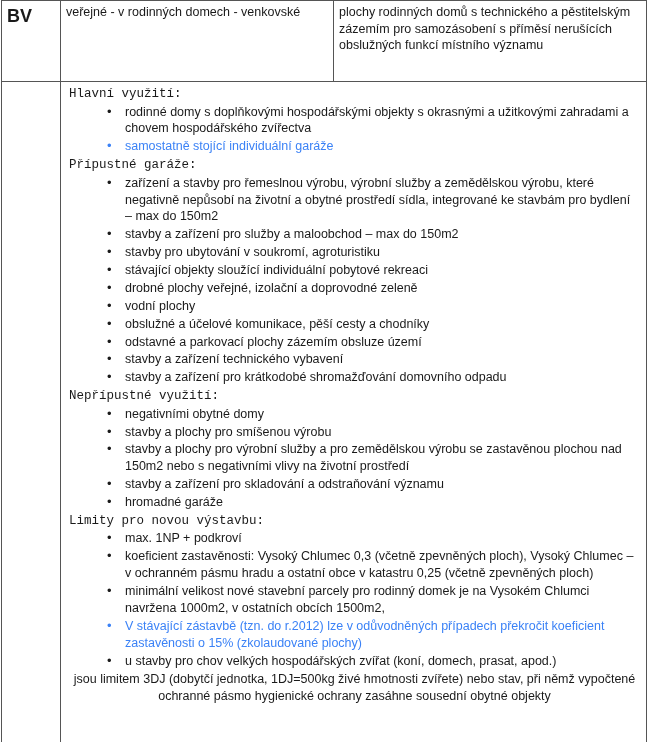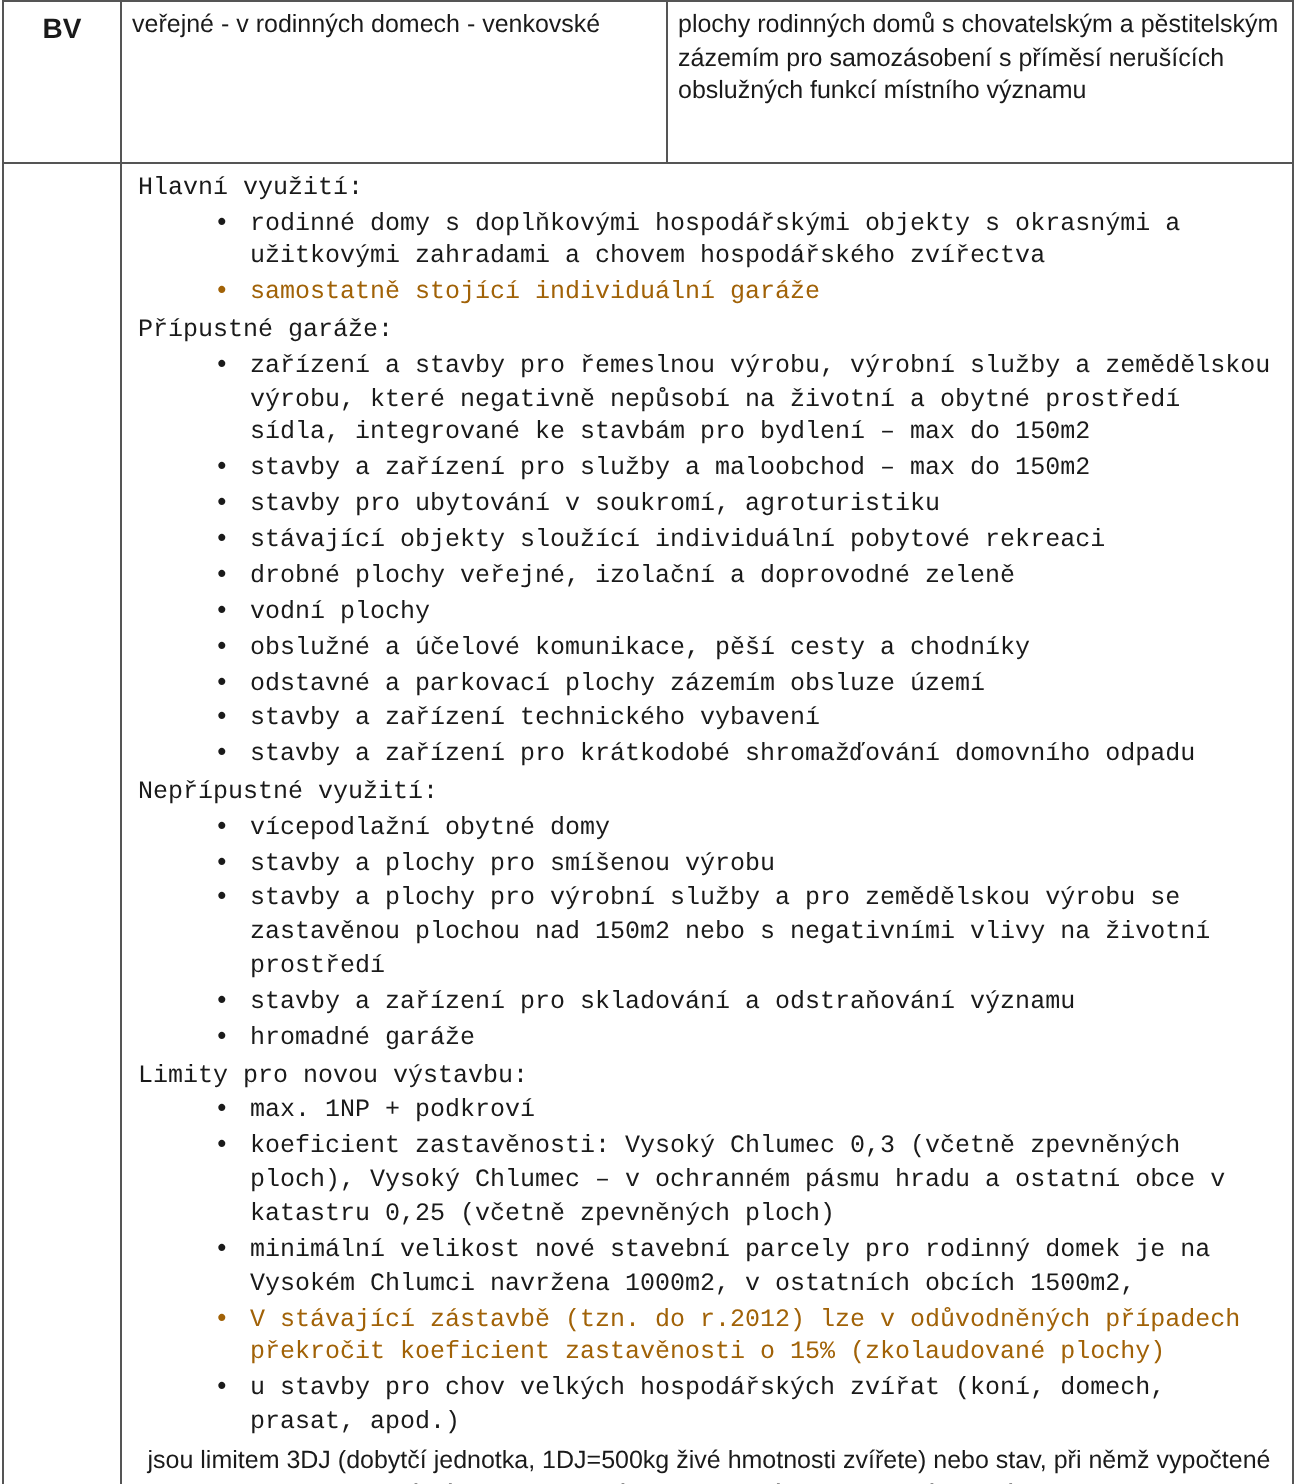--- a/index.html
+++ b/index.html
@@ -28,23 +28,23 @@
     table-layout: fixed;
   }
   table.zone-table td {
     border: 1px solid #555;
     vertical-align: top;
     padding: 3px 5px 4px 5px;
     line-height: 1.32;
   }
   .col-code {
     width: 48px;
-    text-align: center;
+    text-align: left;
     font-weight: bold;
-    font-size: 14px;
+    font-size: 18px;
     padding-top: 4px !important;
   }
   .col-mid {
     width: 262px;
   }
   .col-right {
     width: auto;
   }
   .top-row td {
     height: 72px;
@@ -55,56 +55,55 @@
   }
   .section-head {
     margin: 0 0 1px 0;
     padding-left: 2px;
     font-family: Liberation Mono, monospace;
   }
   ul.bullets {
     list-style: none;
     margin: 0 0 2px 0;
     padding: 0 0 0 0;
-    font-family: Liberation Mono, monospace;
   }
   ul.bullets li {
     position: relative;
     padding-left: 58px;
     margin-bottom: 1px;
     line-height: 1.35;
   }
   ul.bullets li::before {
     content: "\2022";
     position: absolute;
     left: 40px;
     top: -1px;
     font-size: 13px;
   }
   li.red, .red {
-    color: #a16207;
+    color: #3b82f6;
   }
   .tail-text {
     margin-top: 2px;
     padding-left: 2px;
     line-height: 1.35;
     text-align: center;
   }
 </style>
 </head>
 <body>
 
 <div class="page">
 
   <table class="zone-table">
     <tbody>
         <tr class="top-row">
       <td class="col-code">BV</td>
       <td class="col-mid">veřejné - v rodinných domech - venkovské</td>
-      <td class="col-right">plochy rodinných domů s chovatelským a pěstitelským zázemím pro samozásobení s příměsí nerušících obslužných funkcí místního významu</td>
+      <td class="col-right">plochy rodinných domů s technického a pěstitelským zázemím pro samozásobení s příměsí nerušících obslužných funkcí místního významu</td>
     </tr>
     <tr>
       <td class="col-code"></td>
       <td class="body-cell" colspan="2">
 
         <div class="section">
           <div class="section-head">Hlavní využití:</div>
           <ul class="bullets">
             <li>rodinné domy s doplňkovými hospodářskými objekty s okrasnými a užitkovými zahradami a chovem hospodářského zvířectva</li>
             <li class="red">samostatně stojící individuální garáže</li>
@@ -123,21 +122,21 @@
             <li>obslužné a účelové komunikace, pěší cesty a chodníky</li>
             <li>odstavné a parkovací plochy zázemím obsluze území</li>
             <li>stavby a zařízení technického vybavení</li>
             <li>stavby a zařízení pro krátkodobé shromažďování domovního odpadu</li>
           </ul>
         </div>
 
         <div class="section">
           <div class="section-head">Nepřípustné využití:</div>
           <ul class="bullets">
-            <li>vícepodlažní obytné domy</li>
+            <li>negativními obytné domy</li>
             <li>stavby a plochy pro smíšenou výrobu</li>
             <li>stavby a plochy pro výrobní služby a pro zemědělskou výrobu se zastavěnou plochou nad 150m2 nebo s negativními vlivy na životní prostředí</li>
             <li>stavby a zařízení pro skladování a odstraňování významu</li>
             <li>hromadné garáže</li>
           </ul>
         </div>
 
         <div class="section">
           <div class="section-head">Limity pro novou výstavbu:</div>
           <ul class="bullets">

